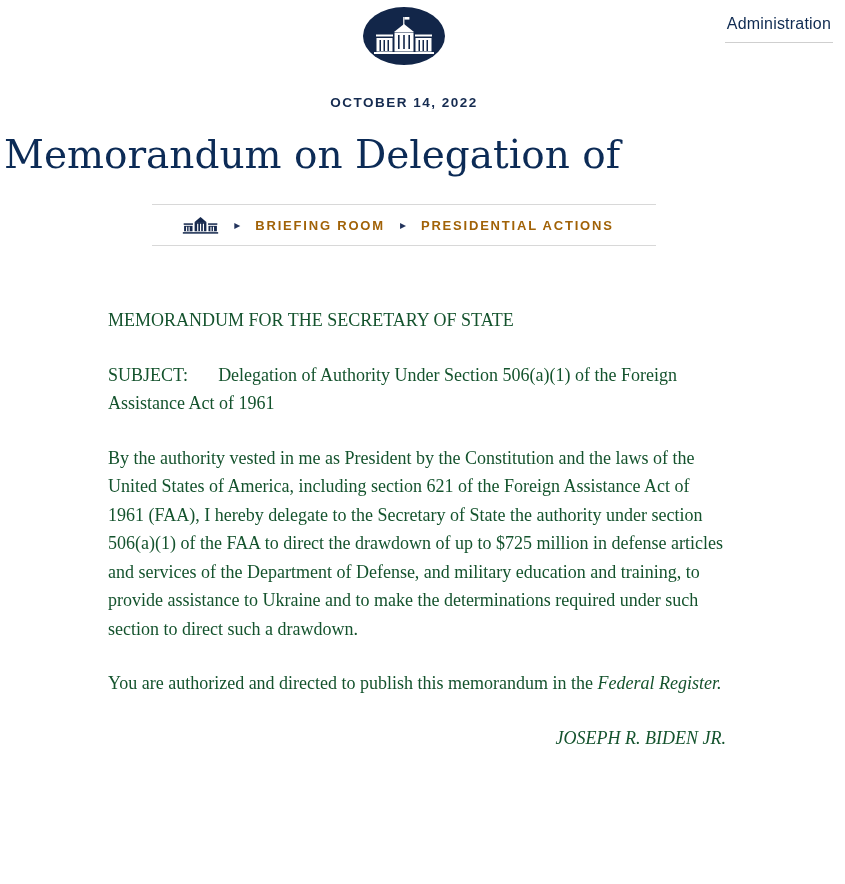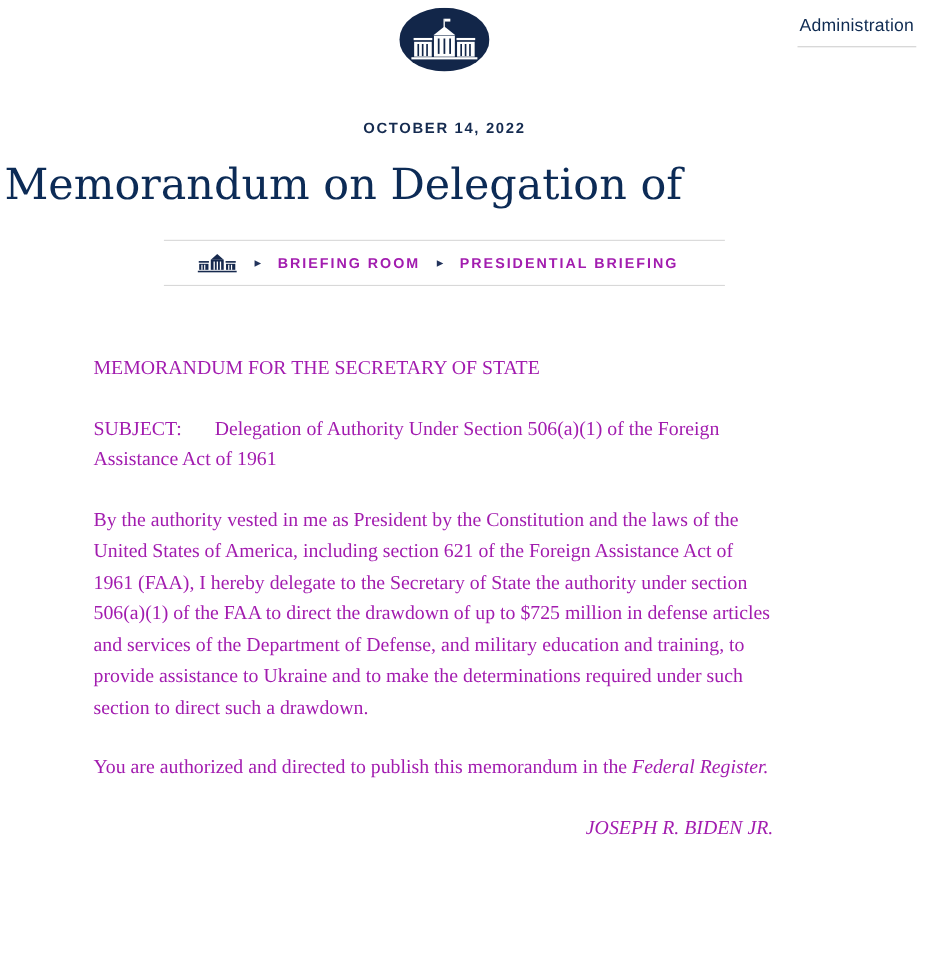--- a/index.html
+++ b/index.html
@@ -27,21 +27,21 @@
     cursor: pointer;
   }
 
   
   .content-col { width: 808px; }
 
   .logo-row { display: flex; justify-content: center; padding-top: 7px; }
   .seal-link { display: inline-block; line-height: 0; cursor: pointer; }
 
   .date-row {
-    margin-top: 44px;
+    margin-top: 30px;
     text-align: center;
     font-size: 13.5px;
     font-weight: 700;
     letter-spacing: 1.5px;
     color: #152b50;
   }
 
   .title {
     margin: 16px auto 0;
     width: 800px;
@@ -65,34 +65,34 @@
   .crumb-sep {
     color: #22335c;
     font-size: 12px;
     line-height: 1;
     user-select: none;
   }
   .crumb-link {
     font-size: 13px;
     font-weight: 700;
     letter-spacing: 1.8px;
-    color: #a21caf;
+    color: #a16207;
     text-decoration: none;
     cursor: pointer;
     white-space: nowrap;
   }
 
   
   .article {
-    margin: 60px 0 0 85px;
+    margin: 60px 0 0 108px;
     width: 618px;
     font-family: "Liberation Serif", serif;
     font-size: 18px;
     line-height: 28.5px;
-    color: #a21caf;
+    color: #14532d;
   }
   .article p { margin: 0 0 26px 0; }
   .subject-label { margin-right: 30px; }
   .italic { font-style: italic; }
   .signature {
     margin-top: 7px;
     text-align: right;
     font-style: italic;
   }
 </style>
@@ -158,21 +158,21 @@
             <rect x="4.8" y="12.5" width="1.3" height="5.5" fill="#ffffff"></rect>
             <rect x="7.8" y="12.5" width="1.3" height="5.5" fill="#ffffff"></rect>
             <rect x="33.8" y="12.5" width="1.3" height="5.5" fill="#ffffff"></rect>
             <rect x="36.8" y="12.5" width="1.3" height="5.5" fill="#ffffff"></rect>
             <rect x="1" y="19" width="42" height="1.8" fill="#16294e"></rect>
           </svg>
         </a>
         <span class="crumb-sep">▸</span>
         <a class="crumb-link">BRIEFING ROOM</a>
         <span class="crumb-sep">▸</span>
-        <a class="crumb-link">PRESIDENTIAL BRIEFING</a>
+        <a class="crumb-link">PRESIDENTIAL ACTIONS</a>
       </nav>
     </div>
 
     <article class="article">
       <p>MEMORANDUM FOR THE SECRETARY OF STATE</p>
 
       <p>
         <span class="subject-label">SUBJECT:</span><span>Delegation of Authority Under Section 506(a)(1) of the Foreign Assistance Act of 1961</span>
       </p>
 

